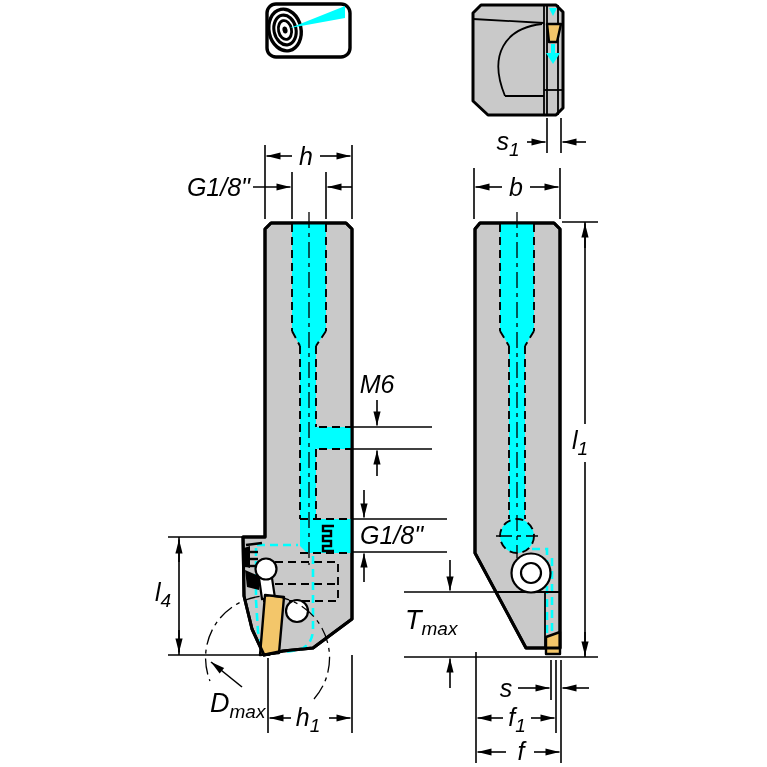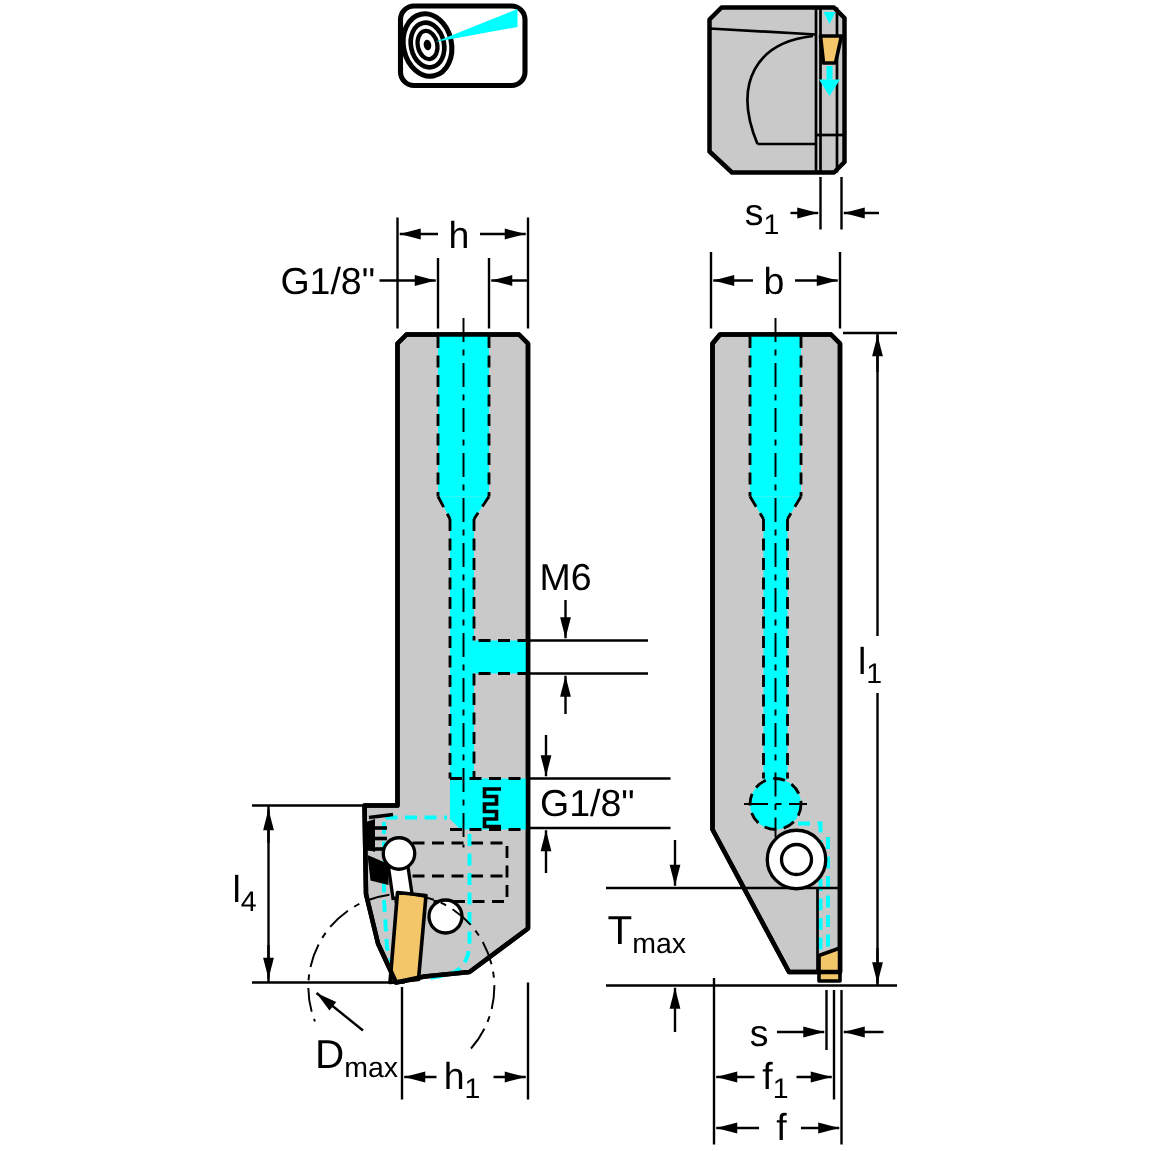--- a/index.html
+++ b/index.html
@@ -1,20 +1,20 @@
 <!DOCTYPE html>
 <html style="--background: #ffffff; --body-fill: #c9c9c9; --coolant-fill: #00ffff; --insert-fill: #f3c66a; --line: #000000;"><head>
 <meta charset="utf-8">
 <style>
   :root{
     --background:#ffffff; --body-fill:#c9c9c9; --coolant-fill:#00ffff;
     --insert-fill:#f3c66a; --line:#000000;
   }
   html,body{margin:0;padding:0;background:var(--background);}
-  .stage{width:767px;height:767px;position:relative;background:var(--background);}
+  .stage{width:767px;height:767px;position:relative;background:var(--background);font-style:italic;}
   svg{display:block}
   
   .body{fill:var(--body-fill);stroke:var(--line);stroke-width:3;stroke-linejoin:round;}
   .restroke{fill:none;stroke:var(--line);stroke-width:3;stroke-linejoin:round;}
   .thin{fill:none;stroke:var(--line);stroke-width:1.8;}
   .dim{fill:none;stroke:var(--line);stroke-width:1.6;}
   .arrowline{fill:none;stroke:var(--line);stroke-width:1.6;}
   .dash{fill:none;stroke:var(--line);stroke-width:1.9;stroke-dasharray:8 5;}
   .cdash{fill:none;stroke:var(--coolant-fill);stroke-width:2.6;stroke-dasharray:8 5;}
   .cl{fill:none;stroke:var(--line);stroke-width:1.3;stroke-dasharray:16 5 4 5;}

